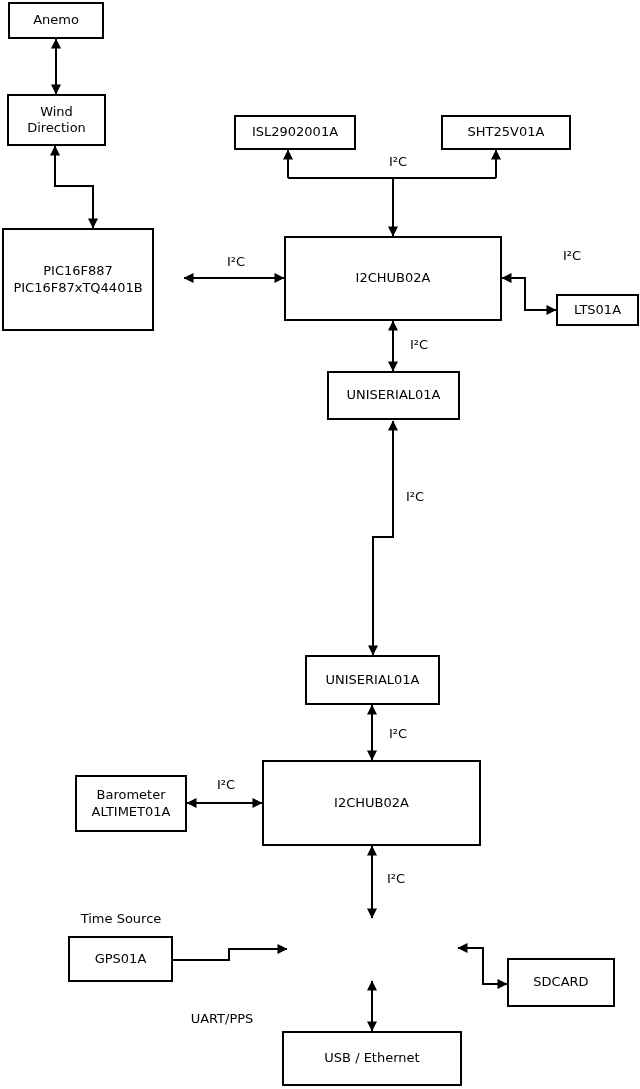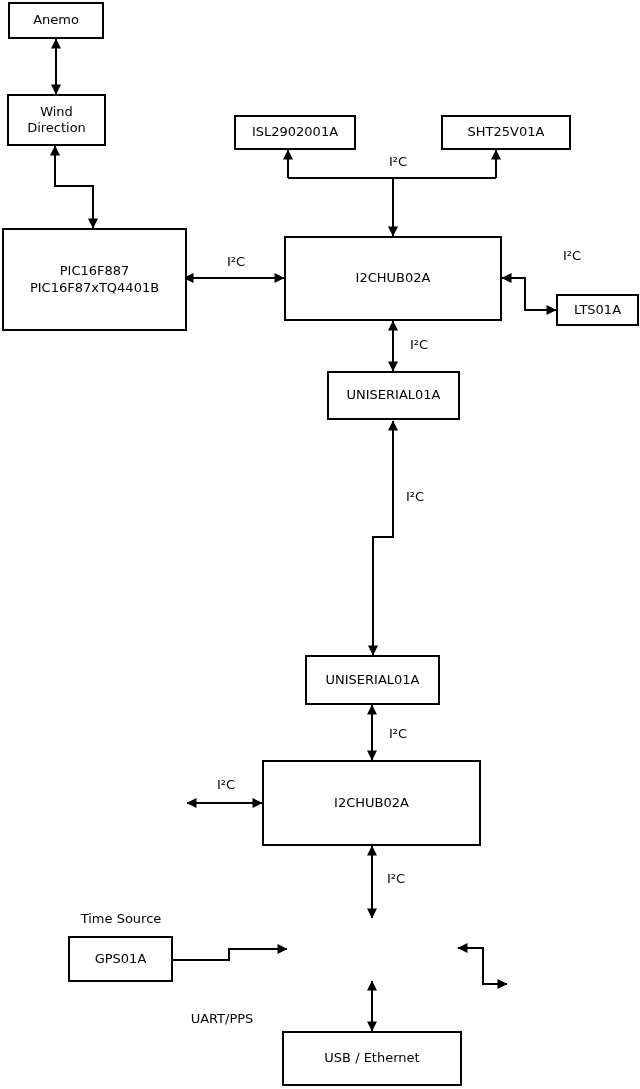--- a/index.html
+++ b/index.html
@@ -74,21 +74,21 @@
       <polyline points="458,948 483,948 483,984 507,984" marker-end="url(#ah-end)" marker-start="url(#ah-start)"></polyline>
       <polyline points="372,981 372,1031" marker-end="url(#ah-end)" marker-start="url(#ah-start)"></polyline>
     </svg>
 <div class="node" style="left: 8px; top: 2px; width: 96px; height: 37px;">
       <div class="node-line">Anemo</div>
     </div>
     <div class="node" style="left: 7px; top: 94px; width: 99px; height: 52px;">
       <div class="node-line">Wind</div>
       <div class="node-line">Direction</div>
     </div>
-    <div class="node" style="left: 2px; top: 228px; width: 185px; height: 103px;">
+    <div class="node" style="left: 2px; top: 228px; width: 152px; height: 103px;">
       <div class="node-line">PIC16F887</div>
       <div class="node-line">PIC16F87xTQ4401B</div>
     </div>
     <div class="node" style="left: 234px; top: 115px; width: 122px; height: 35px;">
       <div class="node-line">ISL2902001A</div>
     </div>
     <div class="node" style="left: 441px; top: 115px; width: 130px; height: 35px;">
       <div class="node-line">SHT25V01A</div>
     </div>
     <div class="node" style="left: 284px; top: 236px; width: 218px; height: 85px;">
@@ -99,22 +99,29 @@
     </div>
     <div class="node" style="left: 327px; top: 371px; width: 133px; height: 49px;">
       <div class="node-line">UNISERIAL01A</div>
     </div>
     <div class="node" style="left: 305px; top: 655px; width: 135px; height: 50px;">
       <div class="node-line">UNISERIAL01A</div>
     </div>
     <div class="node" style="left: 262px; top: 760px; width: 219px; height: 86px;">
       <div class="node-line">I2CHUB02A</div>
     </div>
+    <div class="node" style="left: 75px; top: 775px; width: 112px; height: 57px;">
+      <div class="node-line">Barometer</div>
+      <div class="node-line">ALTIMET01A</div>
+    </div>
     <div class="node" style="left: 68px; top: 936px; width: 105px; height: 46px;">
       <div class="node-line">GPS01A</div>
+    </div>
+    <div class="node" style="left: 507px; top: 958px; width: 108px; height: 49px;">
+      <div class="node-line">SDCARD</div>
     </div>
     <div class="node" style="left: 282px; top: 1031px; width: 180px; height: 55px;">
       <div class="node-line">USB / Ethernet</div>
     </div>
     <div class="edge-label" style="left: 398px; top: 161px;">I²C</div>
     <div class="edge-label" style="left: 236px; top: 261px;">I²C</div>
     <div class="edge-label" style="left: 572px; top: 255px;">I²C</div>
     <div class="edge-label" style="left: 419px; top: 344px;">I²C</div>
     <div class="edge-label" style="left: 415px; top: 496px;">I²C</div>
     <div class="edge-label" style="left: 398px; top: 733px;">I²C</div>

